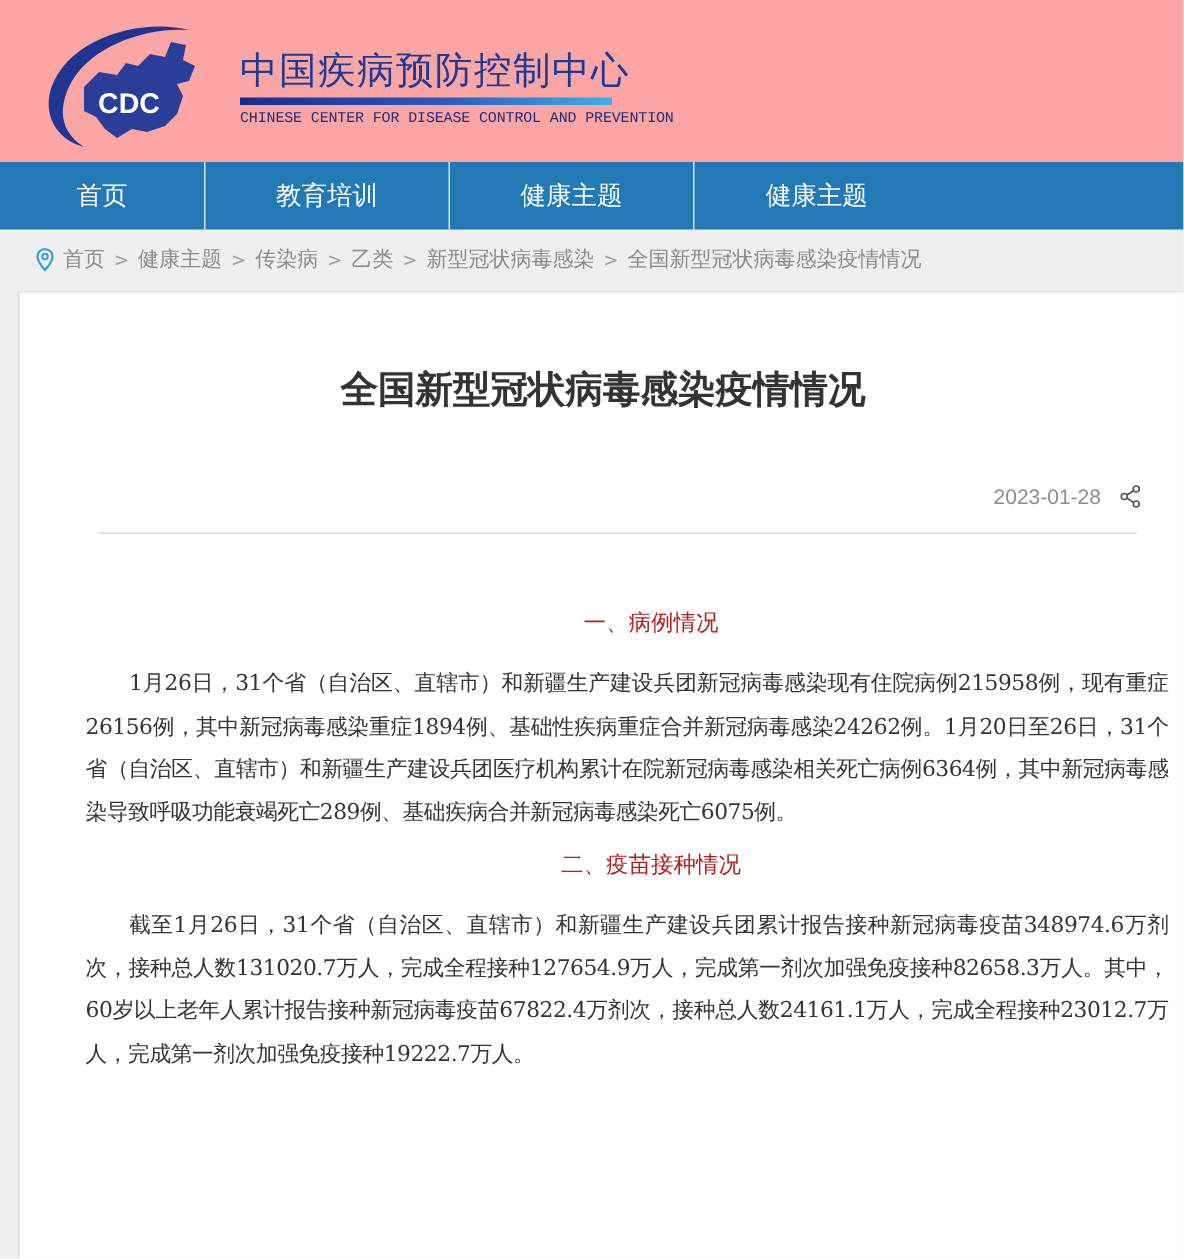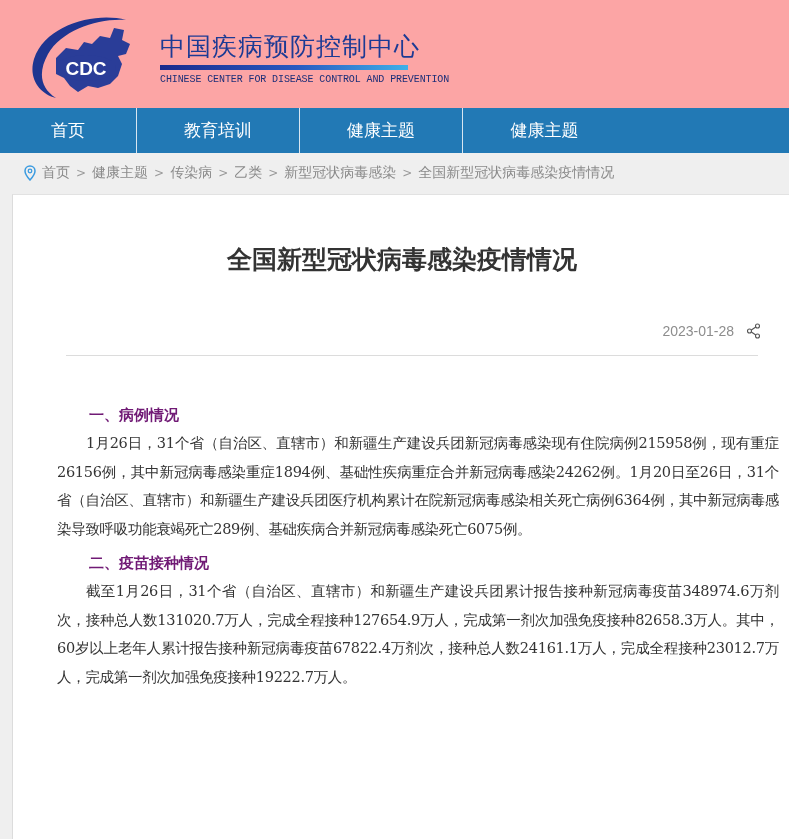--- a/index.html
+++ b/index.html
@@ -27,22 +27,22 @@
   .pin { width: 12px; height: 16px; margin-right: 6px; }
 
   
   .panel { position: absolute; left: 12px; top: 194px; width: 800px; height: 660px; background: #fff; border-left: 1px solid #dcdcdc; border-top: 1px solid #e2e2e2; }
   .title { position: absolute; left: 0; top: 48px; width: 800px; padding-right: 22px; text-align: center; font-size: 25px; color: #333; letter-spacing: 0px; white-space: nowrap; }
   .meta { position: absolute; right: 50px; top: 128px; display: flex; align-items: flex-start; font-family: "Liberation Sans", sans-serif; font-size: 14px; color: #8d8d8d; }
   .share { width: 16px; height: 16px; margin-left: 12px; cursor: pointer; }
   .divider { position: absolute; left: 53px; top: 160px; width: 692px; height: 1px; background: #dcdcdc; }
 
   .article { position: absolute; left: 44px; top: 206px; width: 722px; font-family: "DejaVu Serif", "Liberation Serif", serif; font-size: 14.5px; color: #333; line-height: 28.5px; }
-  .h2 { font-family: "DejaVu Sans", sans-serif; font-weight: bold; font-size: 15px; color: #701a75; padding-left: 32px; line-height: 28px; }
-  .p { text-indent: 2em; text-align: justify; letter-spacing: -0.3px; margin-top: 0; }
+  .h2 { font-family: "DejaVu Sans", sans-serif; font-weight: normal; font-size: 15px; color: #b91c1c; padding-left: 32px; line-height: 28px; text-align: center; }
+  .p { text-indent: 2em; text-align: justify; letter-spacing: -0.3px; margin-top: 13px; }
   .h2.second { margin-top: 6px; }
 </style>
 </head>
 <body>
 
 <div class="header">
   <svg class="logo" viewBox="0 0 120 90">
 
     <path d="M100 6 C70 -2 20 10 8 45 C2 65 14 80 30 84 C14 74 12 58 22 40 C36 16 72 4 100 6 Z" fill="#1f3590"></path>
 

